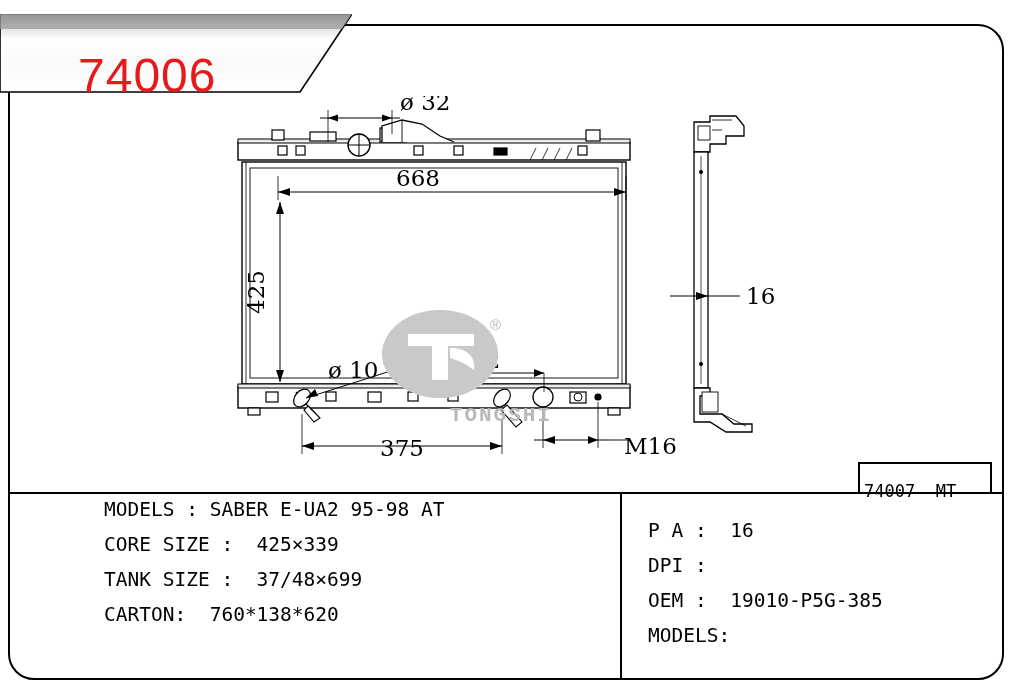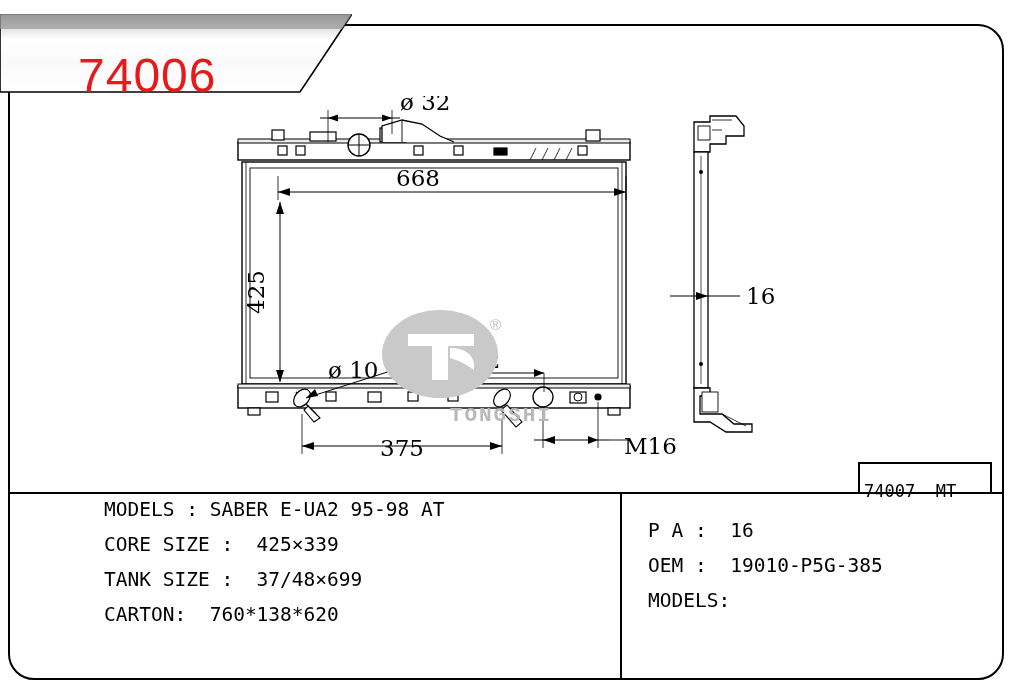--- a/index.html
+++ b/index.html
@@ -315,17 +315,18 @@
 
   <div class="spec-left">
     <div class="spec-line">MODELS : SABER E-UA2 95-98 AT</div>
     <div class="spec-line">CORE SIZE :  425×339</div>
     <div class="spec-line">TANK SIZE :  37/48×699</div>
     <div class="spec-line">CARTON:  760*138*620</div>
   </div>
 
   <div class="spec-right">
     <div class="spec-line">P A :  16</div>
+    <div class="spec-line">DPI :</div>
     <div class="spec-line">OEM :  19010-P5G-385</div>
     <div class="spec-line">MODELS:</div>
   </div>
 
 </div>
 
 </body></html>

